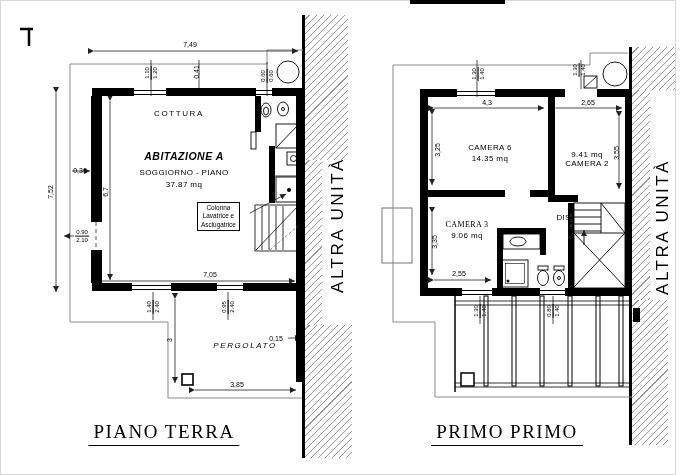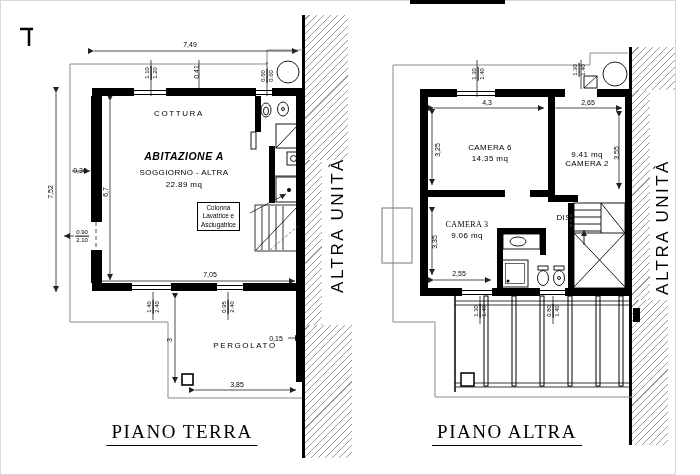--- a/index.html
+++ b/index.html
@@ -214,23 +214,23 @@
       <line x1="455" y1="305" x2="630" y2="305" stroke-width="0.8"></line>
       <line x1="455" y1="383" x2="630" y2="383" stroke-width="0.8"></line>
       <line x1="455" y1="387" x2="630" y2="387" stroke-width="0.8"></line>
       <rect x="461" y="373" width="13" height="13" fill="#fff" stroke-width="1.5"></rect>
     </g>
   </svg>
 
   <div>
       <div class="lbl room sp1" style="left: 179px; top: 113px;">COTTURA</div>
       <div class="lbl big" style="left: 184px; top: 156px;">ABITAZIONE A</div>
-      <div class="lbl room" style="left: 184px; top: 172px;">SOGGIORNO - ALTRA</div>
-      <div class="lbl room" style="left: 184px; top: 184px;">22.89 mq</div>
-      <div class="lbl room sp1" style="left: 245px; top: 345px;">PERGOLATO</div>
+      <div class="lbl room" style="left: 184px; top: 172px;">SOGGIORNO - PIANO</div>
+      <div class="lbl room" style="left: 184px; top: 184px;">37.87 mq</div>
+      <div class="lbl room sp1" style="left: 245px; top: 345px; font-style: italic;">PERGOLATO</div>
       <div class="lbl dim" style="left: 190px; top: 44px;">7,49</div>
       <div class="lbl dim rot" style="left: 196px; top: 72px;">0,41</div>
       <div class="lbl dim" style="left: 80px; top: 170px;">0,36</div>
       <div class="lbl dim rot" style="left: 50px; top: 192px;">7,52</div>
       <div class="lbl dim rot" style="left: 105px; top: 192px;">6,7</div>
       <div class="lbl dim" style="left: 210px; top: 274px;">7,05</div>
       <div class="lbl dim rot" style="left: 169px; top: 340px;">3</div>
       <div class="lbl dim" style="left: 237px; top: 384px;">3,85</div>
       <div class="lbl dim" style="left: 276px; top: 338px;">0,15</div>
       <div class="frac rot" style="left: 151px; top: 73px;">
@@ -287,15 +287,15 @@
       </div>
       <div class="frac rot" style="left: 553px; top: 311px;">
         <div class="ft">0.80</div>
         <div>1.40</div>
       </div>
     </div>
 
   <div class="unit" style="left:338px;top:225px;">ALTRA UNITÀ</div>
   <div class="unit" style="left:663px;top:227px;">ALTRA UNITÀ</div>
 
-  <div class="title" style="left:182px;top:421px;text-align:center;">PIANO TERRA</div>
-  <div class="title" style="left:507px;top:421px;">PIANO ALTRA</div>
+  <div class="title" style="left:164px;top:421px;text-align:center;">PIANO TERRA</div>
+  <div class="title" style="left:507px;top:421px;">PRIMO PRIMO</div>
 </div>
 
 </body></html>

